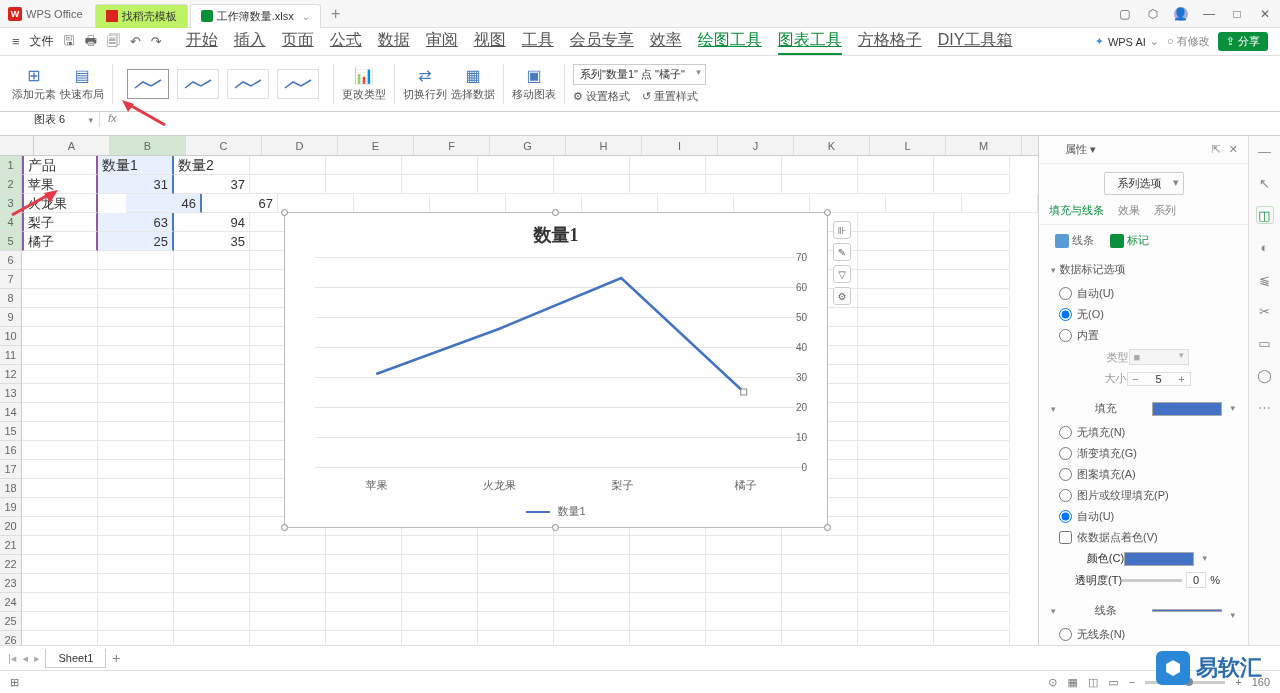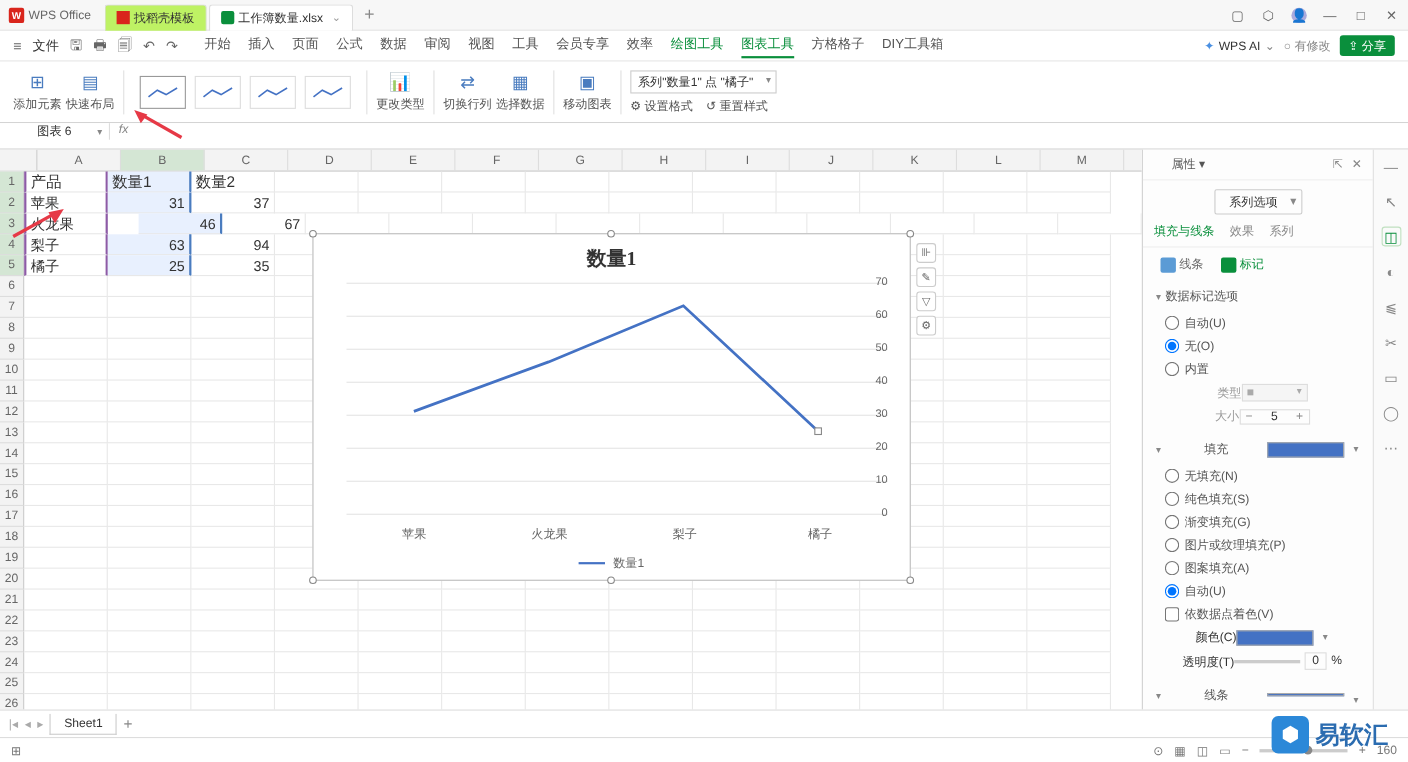--- a/index.html
+++ b/index.html
@@ -17,21 +17,21 @@
 .tab-close { margin-left: 8px; color: #999; font-size: 10px; }
 .tab-add { margin-left: 8px; color: #888; font-size: 16px; }
 .titlebar-right { margin-left: auto; display: flex; gap: 14px; align-items: center; color: #666; }
 .win-btn { width: 14px; height: 14px; display: flex; align-items: center; justify-content: center; cursor: pointer; }
 
 
 .menubar { height: 28px; background: #fff; display: flex; align-items: center; padding: 0 12px; border-bottom: 1px solid #e0e0e0; }
 .menu-left { display: flex; align-items: center; gap: 10px; }
 .menu-icon { color: #666; font-size: 13px; }
 .menu-tabs { display: flex; gap: 16px; margin-left: 24px; }
-.menu-tab { font-size: 12px; color: #555; cursor: pointer; padding: 2px 0; }
+.menu-tab { font-size: 16px; color: #555; cursor: pointer; padding: 2px 0; text-decoration: underline; }
 .menu-tab.active { color: #0a8f3c; border-bottom: 2px solid #0a8f3c; }
 .menu-tab.blue { color: #0a8f3c; }
 .menu-right { margin-left: auto; display: flex; gap: 8px; align-items: center; }
 .wps-ai { display: flex; align-items: center; gap: 4px; font-size: 11px; }
 .ai-star { color: #4a90e2; }
 .share-btn { background: #0a8f3c; color: #fff; padding: 2px 8px; border-radius: 3px; font-size: 11px; }
 .mod-label { color: #888; font-size: 11px; }
 
 
 .ribbon { height: 56px; background: #fff; display: flex; align-items: center; padding: 0 12px; border-bottom: 1px solid #d0d0d0; gap: 4px; }
@@ -834,33 +834,29 @@
       <div class="section-title" style="display:flex;justify-content:space-between;align-items:center;">
         <span>填充</span>
         <div class="color-swatch" style="margin-right:14px;"></div>
       </div>
       <label class="radio-opt">
           <input type="radio" name="fill" style="">
           <span>无填充(N)</span>
         </label>
       <label class="radio-opt">
           <input type="radio" name="fill" style="">
-          <span>纯色填充(S)</span>
-        </label>
-      <label class="radio-opt">
-          <input type="radio" name="fill" style="">
           <span>渐变填充(G)</span>
         </label>
       <label class="radio-opt">
           <input type="radio" name="fill" style="">
-          <span>图片或纹理填充(P)</span>
+          <span>图案填充(A)</span>
         </label>
       <label class="radio-opt">
           <input type="radio" name="fill" style="">
-          <span>图案填充(A)</span>
+          <span>图片或纹理填充(P)</span>
         </label>
       <label class="radio-opt">
           <input type="radio" name="fill" checked="" style="">
           <span>自动(U)</span>
         </label>
       <label class="check-opt">
           <input type="checkbox" style="">
           <span>依数据点着色(V)</span>
         </label>
       <div class="field-row">

